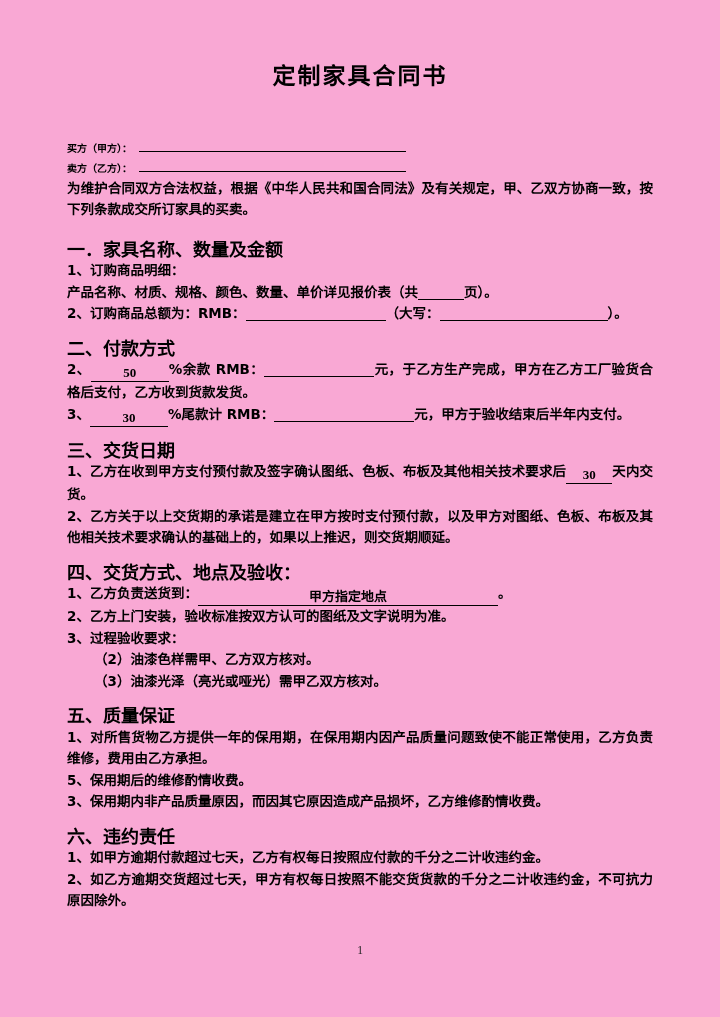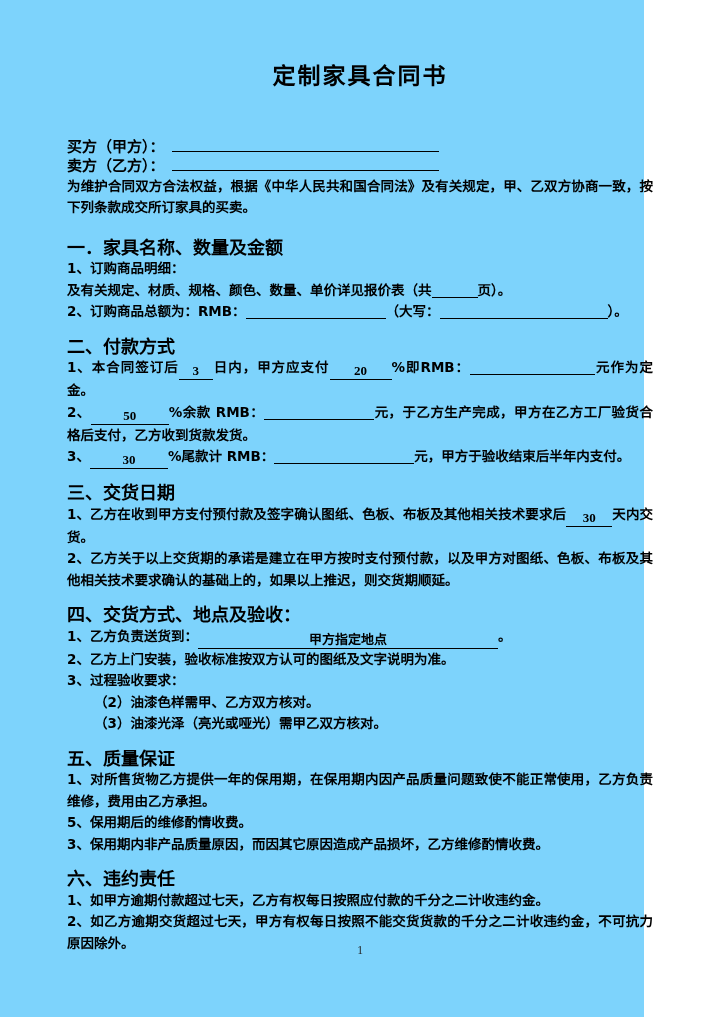--- a/index.html
+++ b/index.html
@@ -12,23 +12,23 @@
     width: 720px;
     height: 1017px;
     position: relative;
     font-family: "DejaVu Sans", "Liberation Sans", sans-serif;
     color: #000000;
     overflow: hidden;
   }
   .page {
     position: absolute;
     top: 0; left: 0;
-    width: 644px;
+    width: 720px;
     height: 1017px;
-    background: #7dd3fc;
+    background: #f9a8d4;
     box-sizing: border-box;
   }
   .content {
     position: absolute;
     left: 67px;
     top: 62px;
     width: 586px;
   }
   .doc-title {
     text-align: center;
@@ -36,21 +36,21 @@
     font-weight: 700;
     letter-spacing: 2px;
     line-height: 1.3;
     margin: 0 0 46px 0;
     font-family: "DejaVu Sans", "Liberation Sans", sans-serif;
   }
   .party-block {
     margin-bottom: 0;
   }
   .party-line {
-    font-size: 15px;
+    font-size: 10px;
     font-weight: 700;
     line-height: 19px;
     white-space: nowrap;
     display: flex;
     align-items: baseline;
   }
   .party-label {
     flex: 0 0 auto;
   }
   .party-rule {
@@ -129,24 +129,23 @@
         <span class="party-label">卖方（乙方）：</span>
         <span class="party-rule"></span>
       </div>
     </div>
 
     <p class="para">为维护合同双方合法权益，根据《中华人民共和国合同法》及有关规定，甲、乙双方协商一致，按下列条款成交所订家具的买卖。</p>
 
     <div id="sections-root">
         <div class="sec-head first">一．家具名称、数量及金额</div>
         <p class="para"><span>1、订购商品明细：</span></p>
-        <p class="para"><span>及有关规定、材质、规格、颜色、数量、单价详见报价表（共</span><span class="blank w-small empty"></span><span>页）。</span></p>
+        <p class="para"><span>产品名称、材质、规格、颜色、数量、单价详见报价表（共</span><span class="blank w-small empty"></span><span>页）。</span></p>
         <p class="para"><span>2、订购商品总额为：RMB：</span><span class="blank w-huge empty"></span><span>（大写：</span><span class="blank w-fill empty"></span><span>）。</span></p>
         <div class="sec-head">二、付款方式</div>
-        <p class="para"><span>1、本合同签订后</span><span class="blank w-tiny">3</span><span>日内，甲方应支付</span><span class="blank w-med">20</span><span>%即RMB：</span><span class="blank w-xxwide empty"></span><span>元作为定金。</span></p>
         <p class="para"><span>2、</span><span class="blank w-wide">50</span><span>%余款 RMB：</span><span class="blank w-xwide empty"></span><span>元，于乙方生产完成，甲方在乙方工厂验货合格后支付，乙方收到货款发货。</span></p>
         <p class="para"><span>3、</span><span class="blank w-wide">30</span><span>%尾款计 RMB：</span><span class="blank w-huge empty"></span><span>元，甲方于验收结束后半年内支付。</span></p>
         <div class="sec-head">三、交货日期</div>
         <p class="para"><span>1、乙方在收到甲方支付预付款及签字确认图纸、色板、布板及其他相关技术要求后</span><span class="blank w-small">30</span><span>天内交货。</span></p>
         <p class="para"><span>2、乙方关于以上交货期的承诺是建立在甲方按时支付预付款，以及甲方对图纸、色板、布板及其他相关技术要求确认的基础上的，如果以上推迟，则交货期顺延。</span></p>
         <div class="sec-head">四、交货方式、地点及验收：</div>
         <p class="para"><span>1、乙方负责送货到：</span><span class="blank w-loc">甲方指定地点</span><span>。</span></p>
         <p class="para"><span>2、乙方上门安装，验收标准按双方认可的图纸及文字说明为准。</span></p>
         <p class="para"><span>3、过程验收要求：</span></p>
         <p class="para indent2"><span>（2）油漆色样需甲、乙方双方核对。</span></p>

